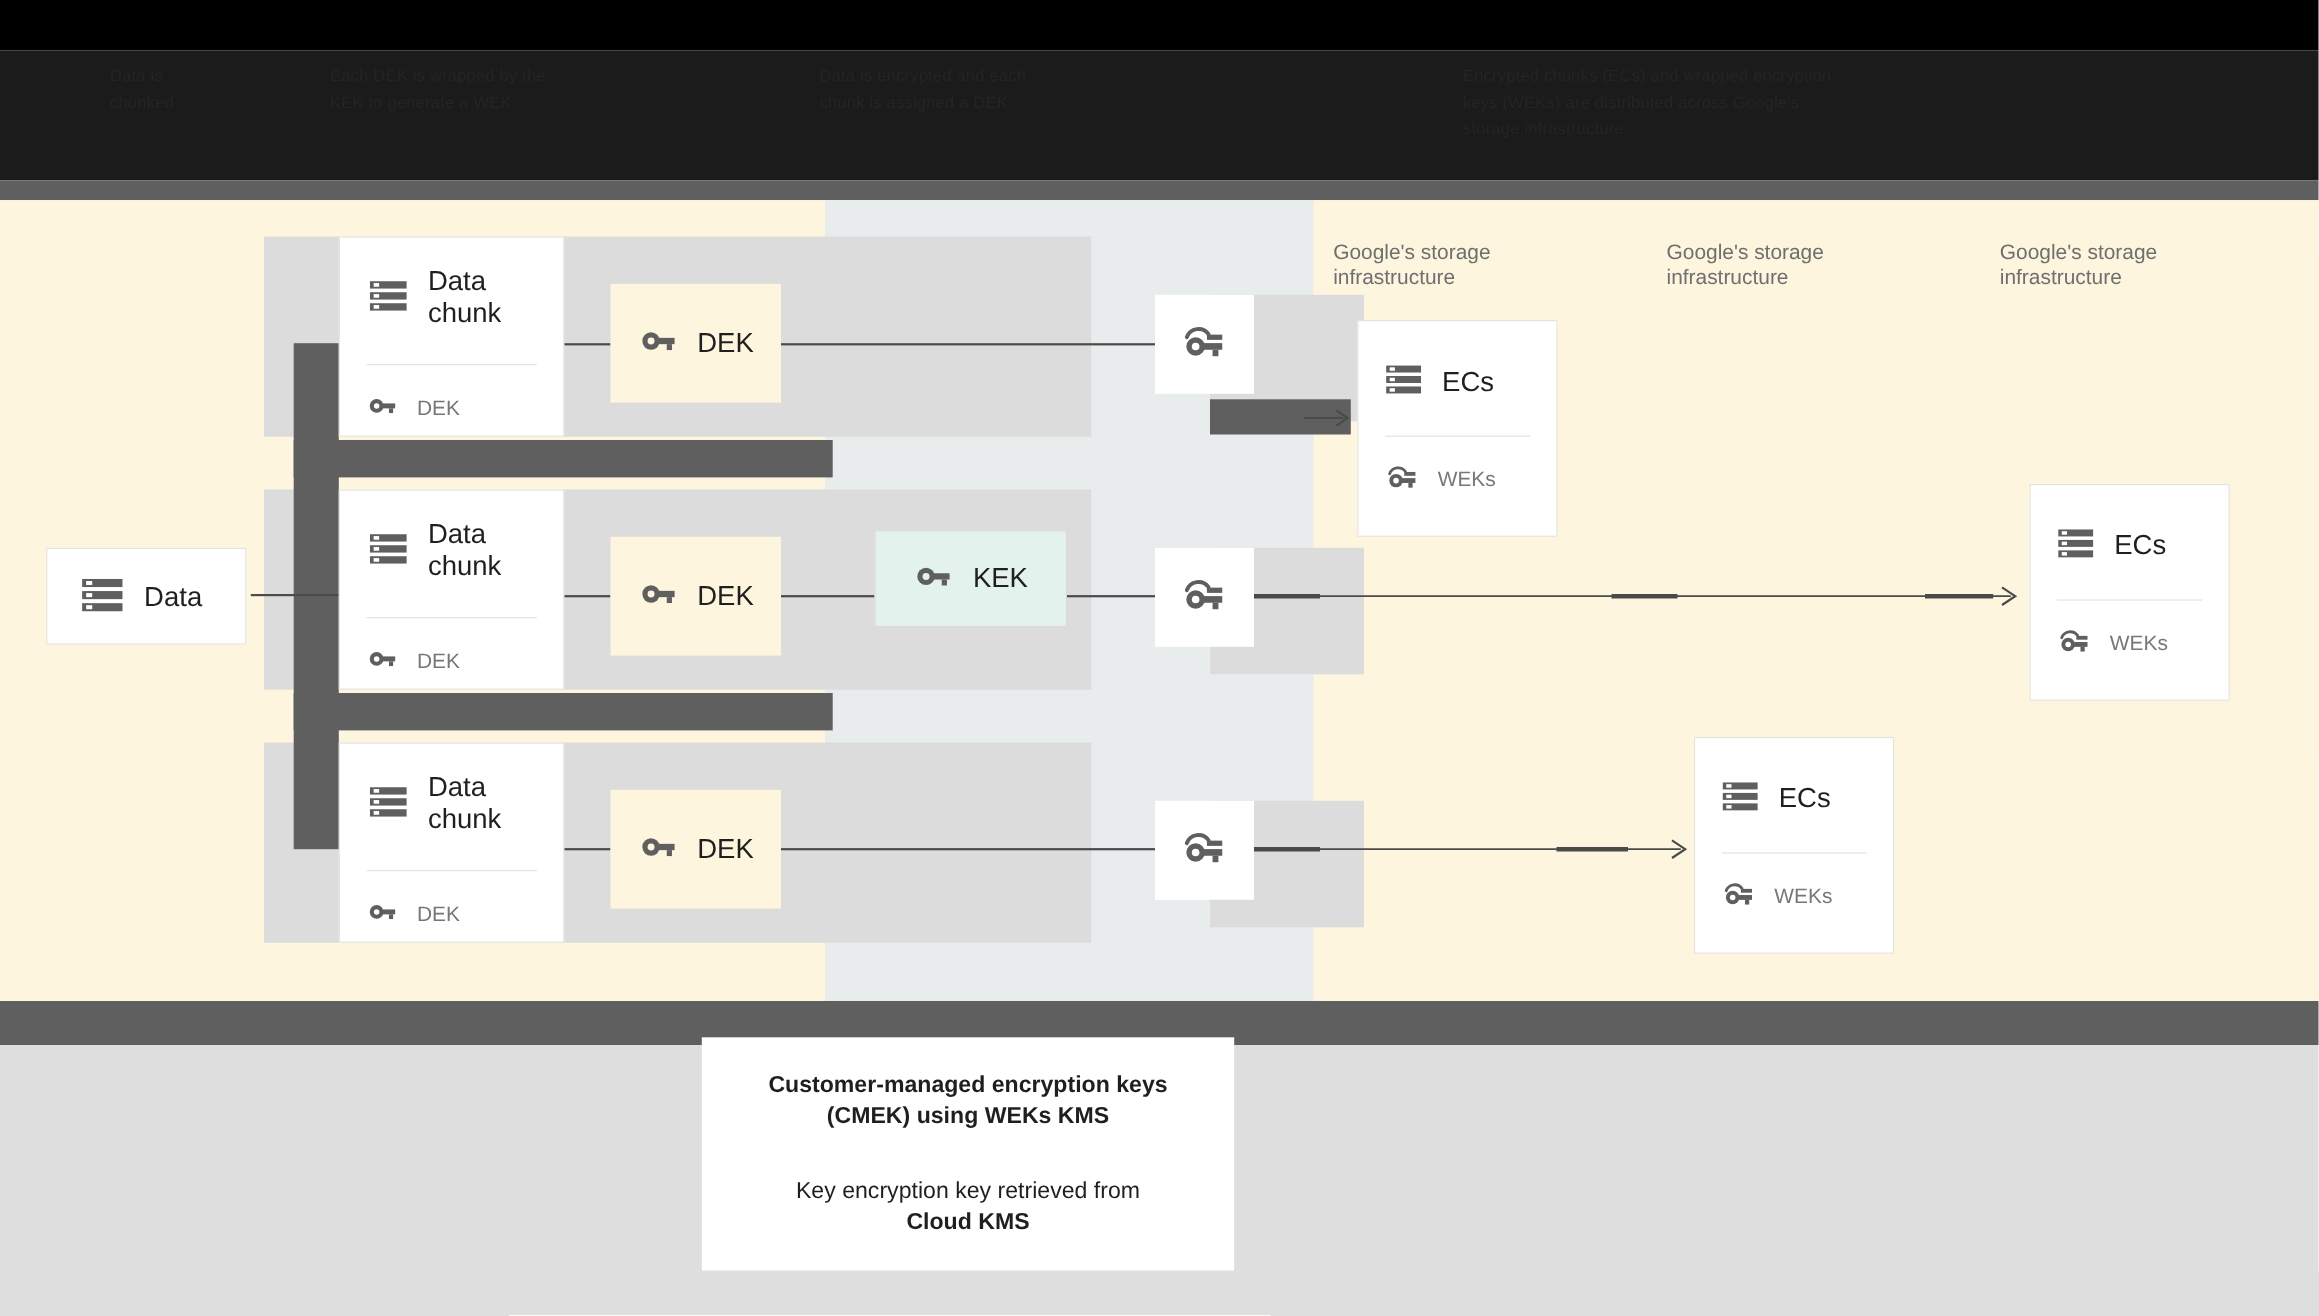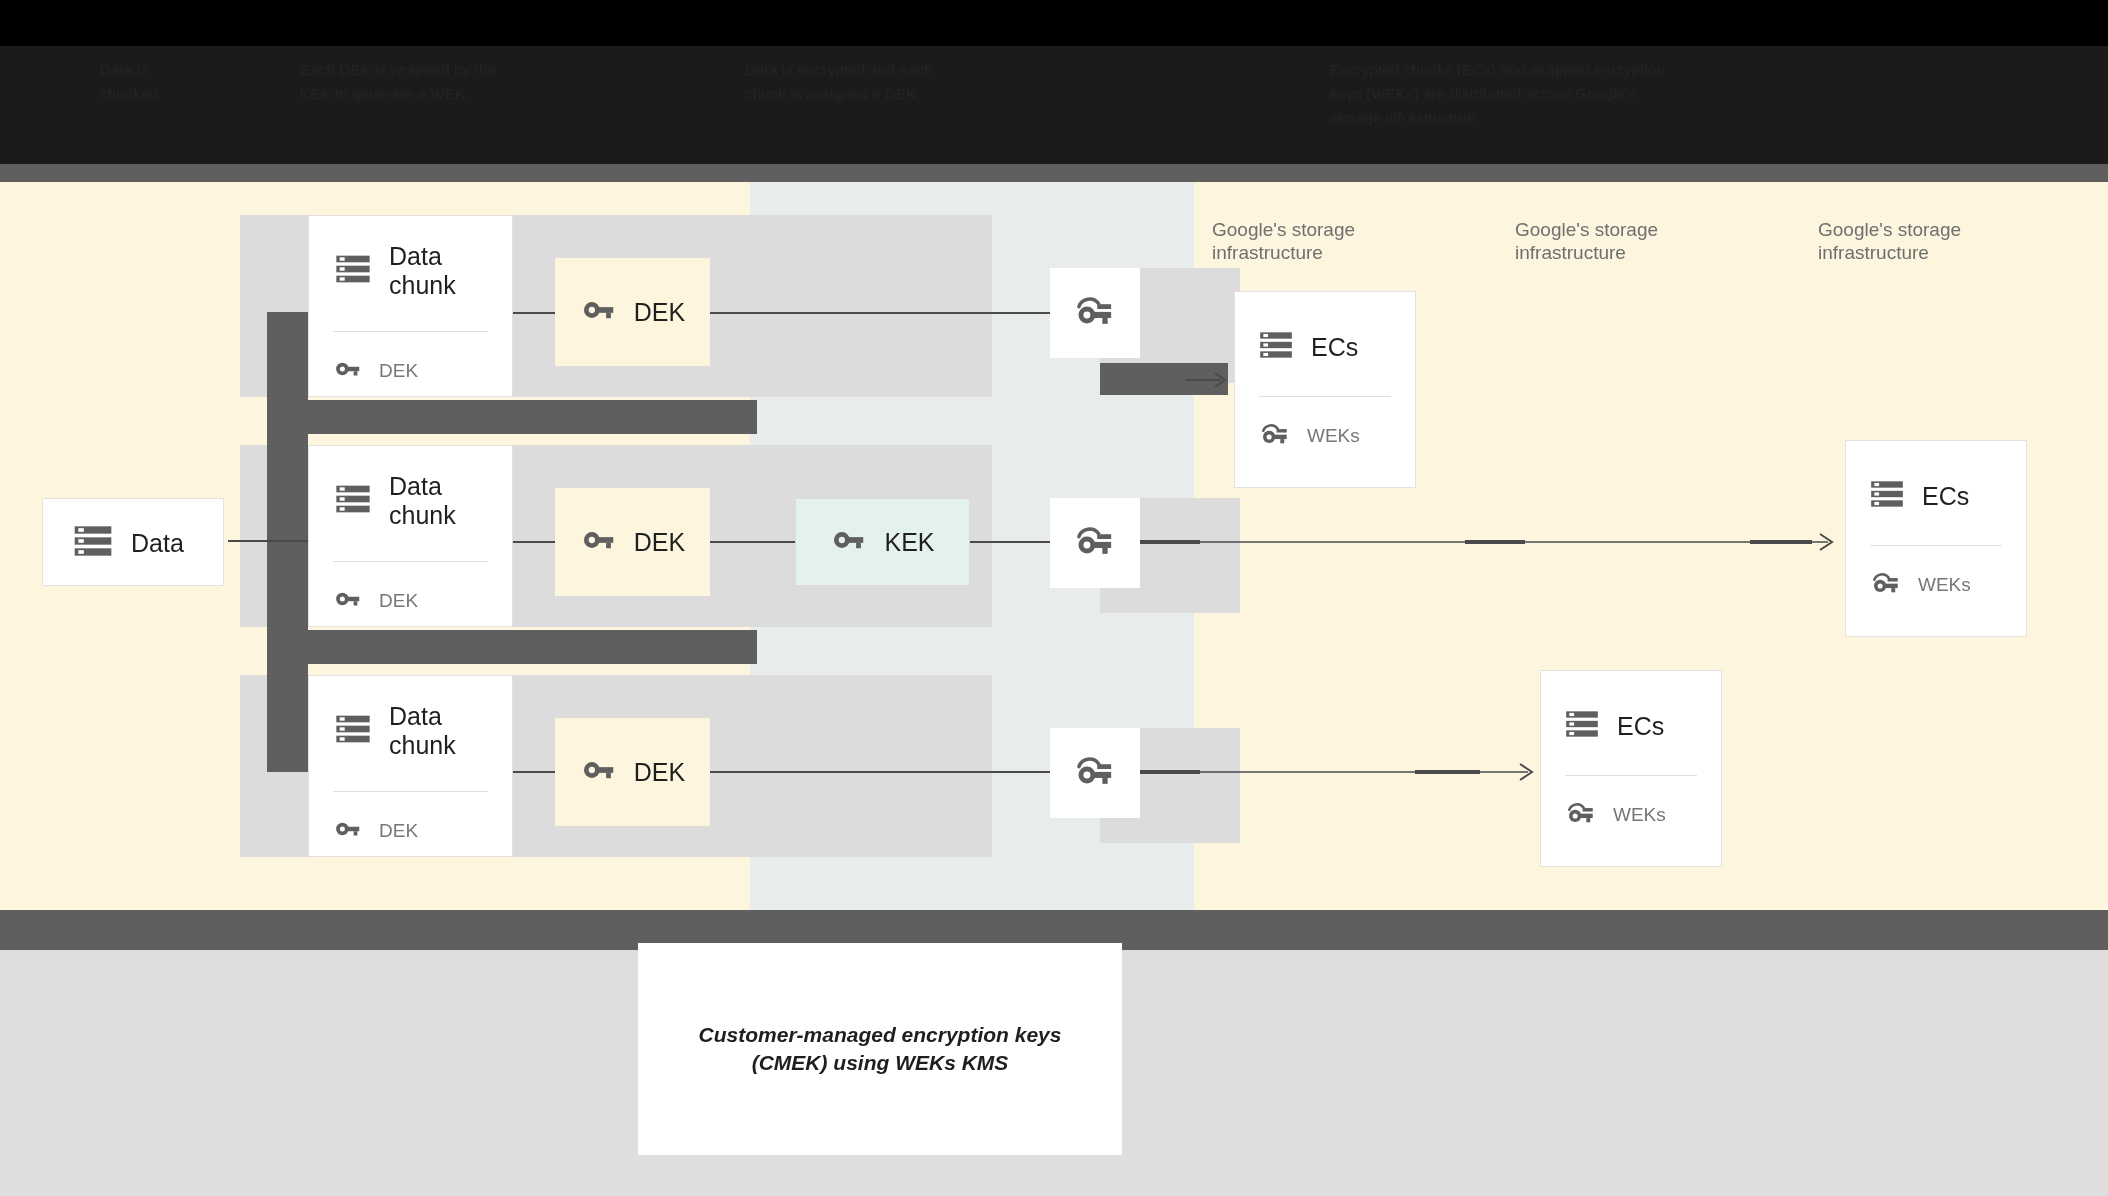--- a/index.html
+++ b/index.html
@@ -46,21 +46,21 @@
   .ico{display:block;flex:none;}
 
   
   .arrowline{position:absolute;}
 
   
   .bot-band{position:absolute;left:0;top:910px;width:2108px;height:40px;background:#5f5f5f;}
   .bot-gray{position:absolute;left:0;top:950px;width:2108px;height:246px;background:#dedede;}
   .caption{position:absolute;left:638px;top:943px;width:484px;height:212px;background:#fff;
            box-sizing:border-box;display:flex;flex-direction:column;align-items:center;
-           justify-content:center;gap:40px;padding:0 28px;font-style:italic;}
+           justify-content:center;gap:40px;padding:0 28px;}
   .cap-p{margin:0;text-align:center;font-size:21px;line-height:28px;color:#1f1f1f;}
   .cap-p b{font-weight:bold;}
 </style>
 </head>
 <body>
 
 <div id="stage">
 
   <div class="hdr-black"></div>
   <div class="hdr-dark">
@@ -232,21 +232,21 @@
       <svg width="38" height="38" viewBox="0 0 24 24" aria-hidden="true">
         <circle cx="7.5" cy="12" r="5" fill="#5f5f5f"></circle>
           <circle cx="7.5" cy="12" r="2" fill="#fdf5dd"></circle>
         <rect x="10" y="10.2" width="11" height="3.6" fill="#5f5f5f"></rect>
         <rect x="16.5" y="13.8" width="3" height="3.4" fill="#5f5f5f"></rect>
       </svg>
     </span>
     <span class="keybox-label">DEK</span>
   </div>
 
-  <div class="keybox kek" style="left:795px;top:498px;width:175px;height:88px;">
+  <div class="keybox kek" style="left:795px;top:482px;width:175px;height:88px;">
     <span class="ico">
       <svg width="38" height="38" viewBox="0 0 24 24" aria-hidden="true">
         <circle cx="7.5" cy="12" r="5" fill="#5f5f5f"></circle>
           <circle cx="7.5" cy="12" r="2" fill="#e3f2ec"></circle>
         <rect x="10" y="10.2" width="11" height="3.6" fill="#5f5f5f"></rect>
         <rect x="16.5" y="13.8" width="3" height="3.4" fill="#5f5f5f"></rect>
       </svg>
     </span>
     <span class="keybox-label">KEK</span>
   </div>
@@ -408,15 +408,19 @@
   </div>
 
   <div class="bot-band"></div>
   <div class="bot-gray"></div>
 
   <div class="caption">
     <p class="cap-p">
       <b>Customer-managed encryption keys</b><br>
       <b>(CMEK) using WEKs KMS</b>
     </p>
+    <p class="cap-p">
+      <span>Key encryption key retrieved from</span><br>
+      <b>Cloud KMS</b>
+    </p>
   </div>
 
 </div>
 
 </body></html>

